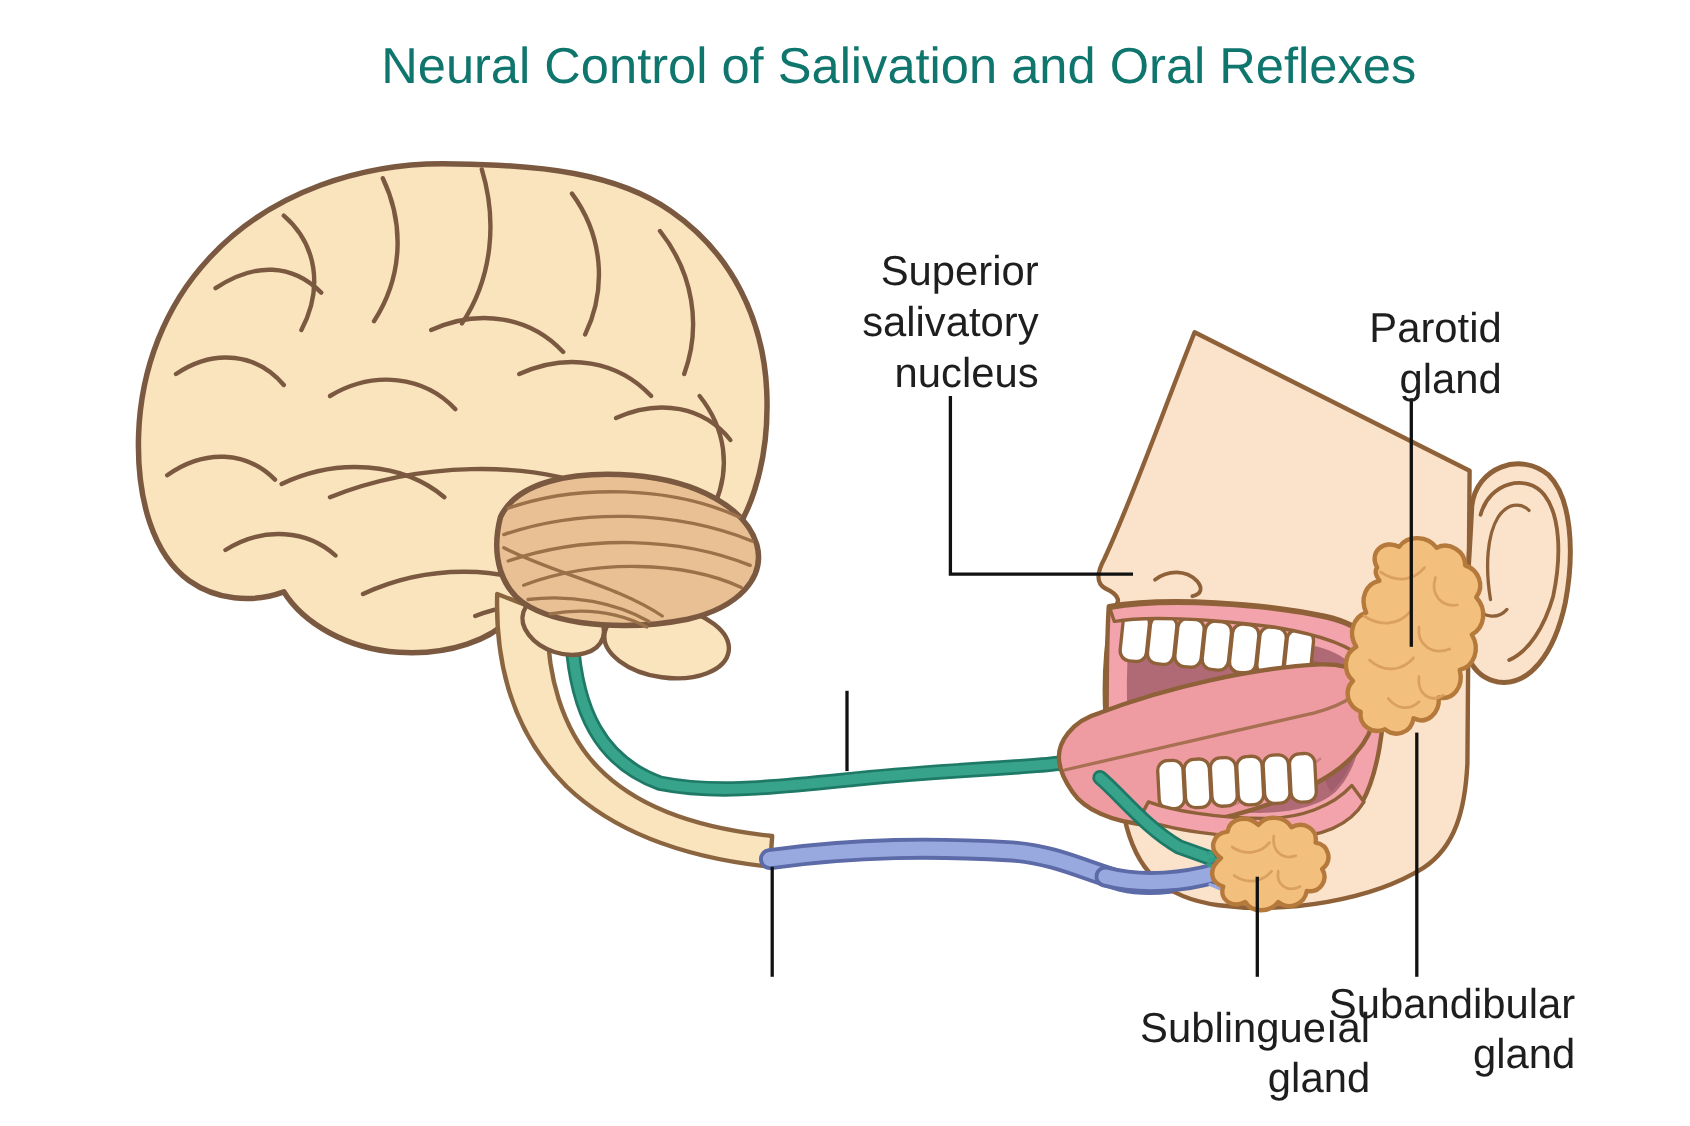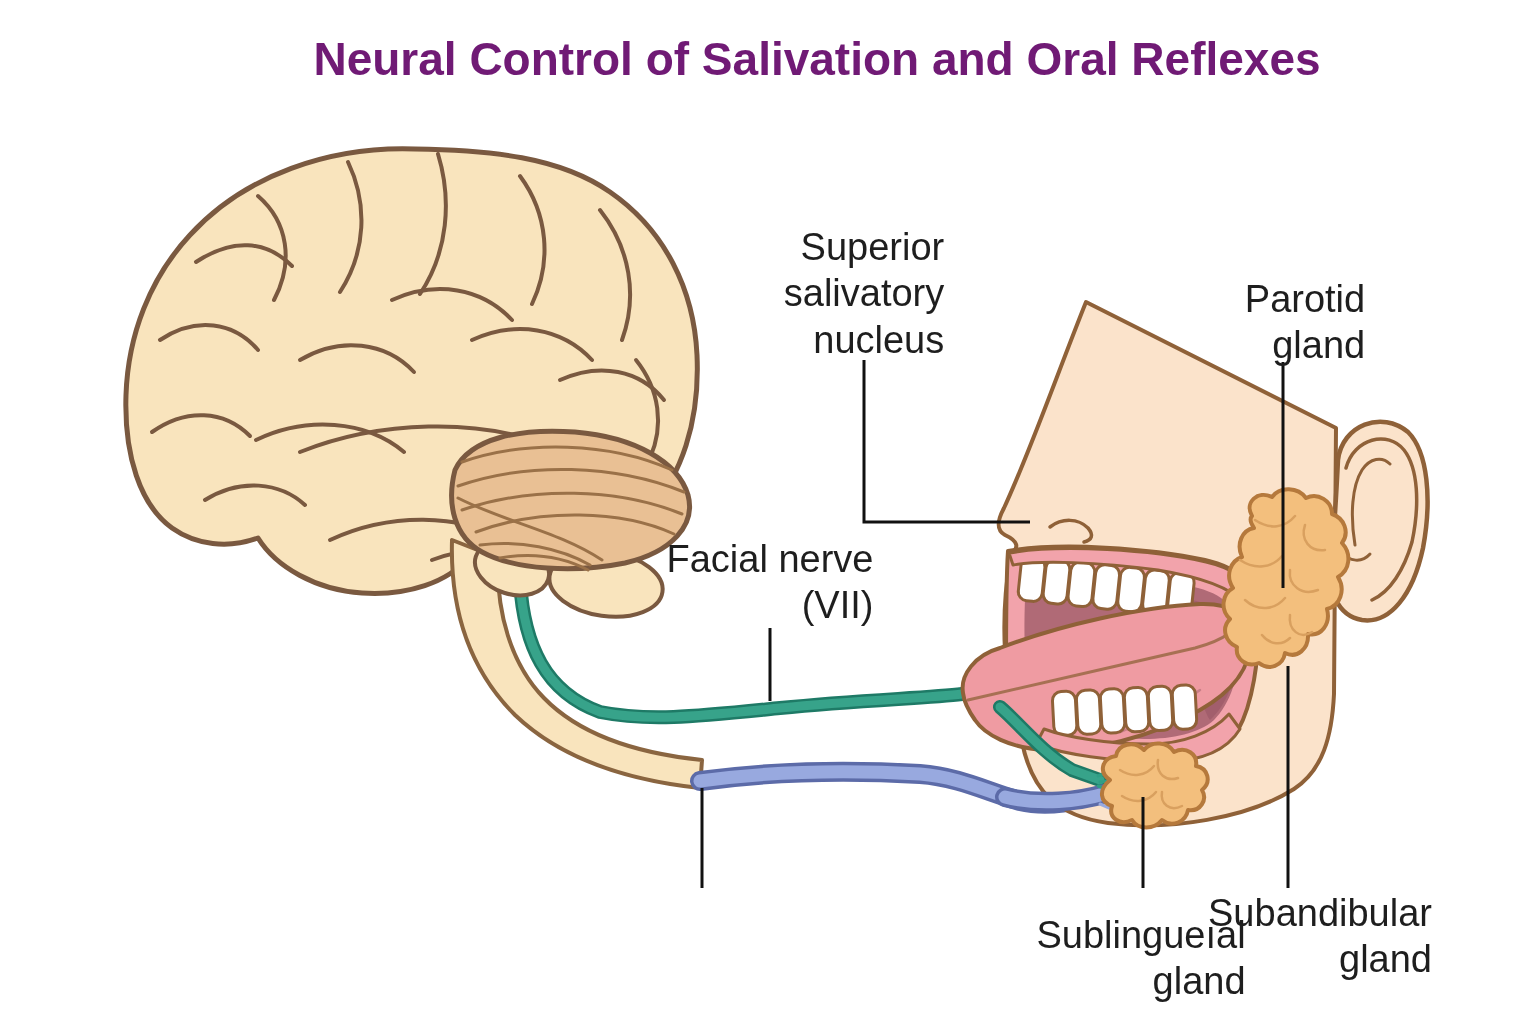--- a/index.html
+++ b/index.html
@@ -18,22 +18,22 @@
     font-size:38px;
     line-height:1.22;
     color:#1e1e1e;
     white-space:pre-line;
     letter-spacing:0px;
   }
   .title {
     position:absolute;
     transform:translateX(-50%);
     font-size:46px;
-    font-weight:bold;
-    color:#701a75;
+    font-weight:normal;
+    color:#0f766e;
     white-space:nowrap;
   }
 </style>
 </head>
 <body>
 
 <div id="canvas">
 
 <svg width="1536" height="1024" viewBox="0 0 1536 1024">
 
@@ -239,22 +239,20 @@
 
   <div class="title" style="left:817px; top:32px;">Neural Control of Salivation and Oral Reflexes</div>
 
   <div class="label" style="left:864px; top:224px;">Superior
 salivatory
 nucleus</div>
 
   <div class="label" style="left:1283px; top:276px;margin-left:22px;">Parotid
 gland</div>
 
-  <div class="label" style="left:770px; top:536px;">Facial nerve
-(VII)</div>
 
 
   <div class="label" style="left:1125px; top:912px;margin-left:16px;">Sublingueıal
 gland</div>
 
   <div class="label" style="left:1320px; top:890px;">Subandibular
 gland</div>
 </div>
 
 </body></html>

